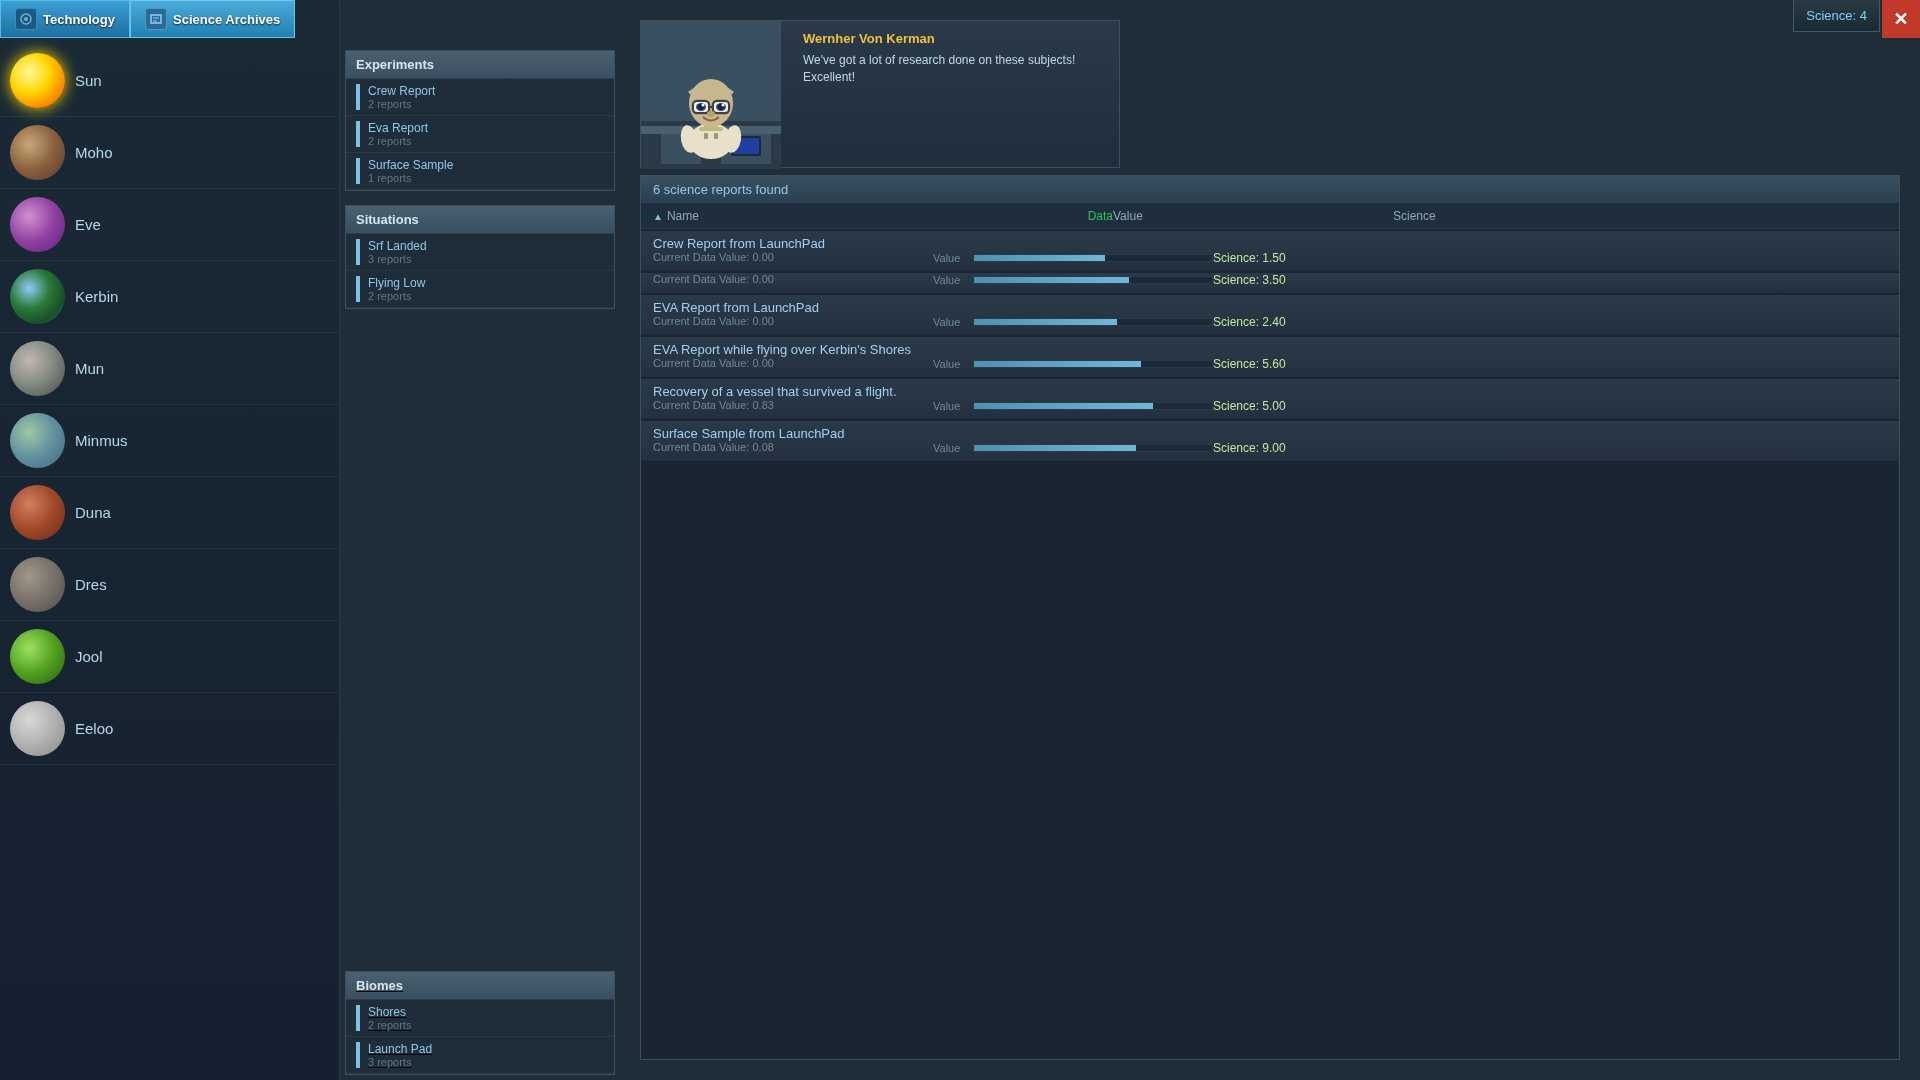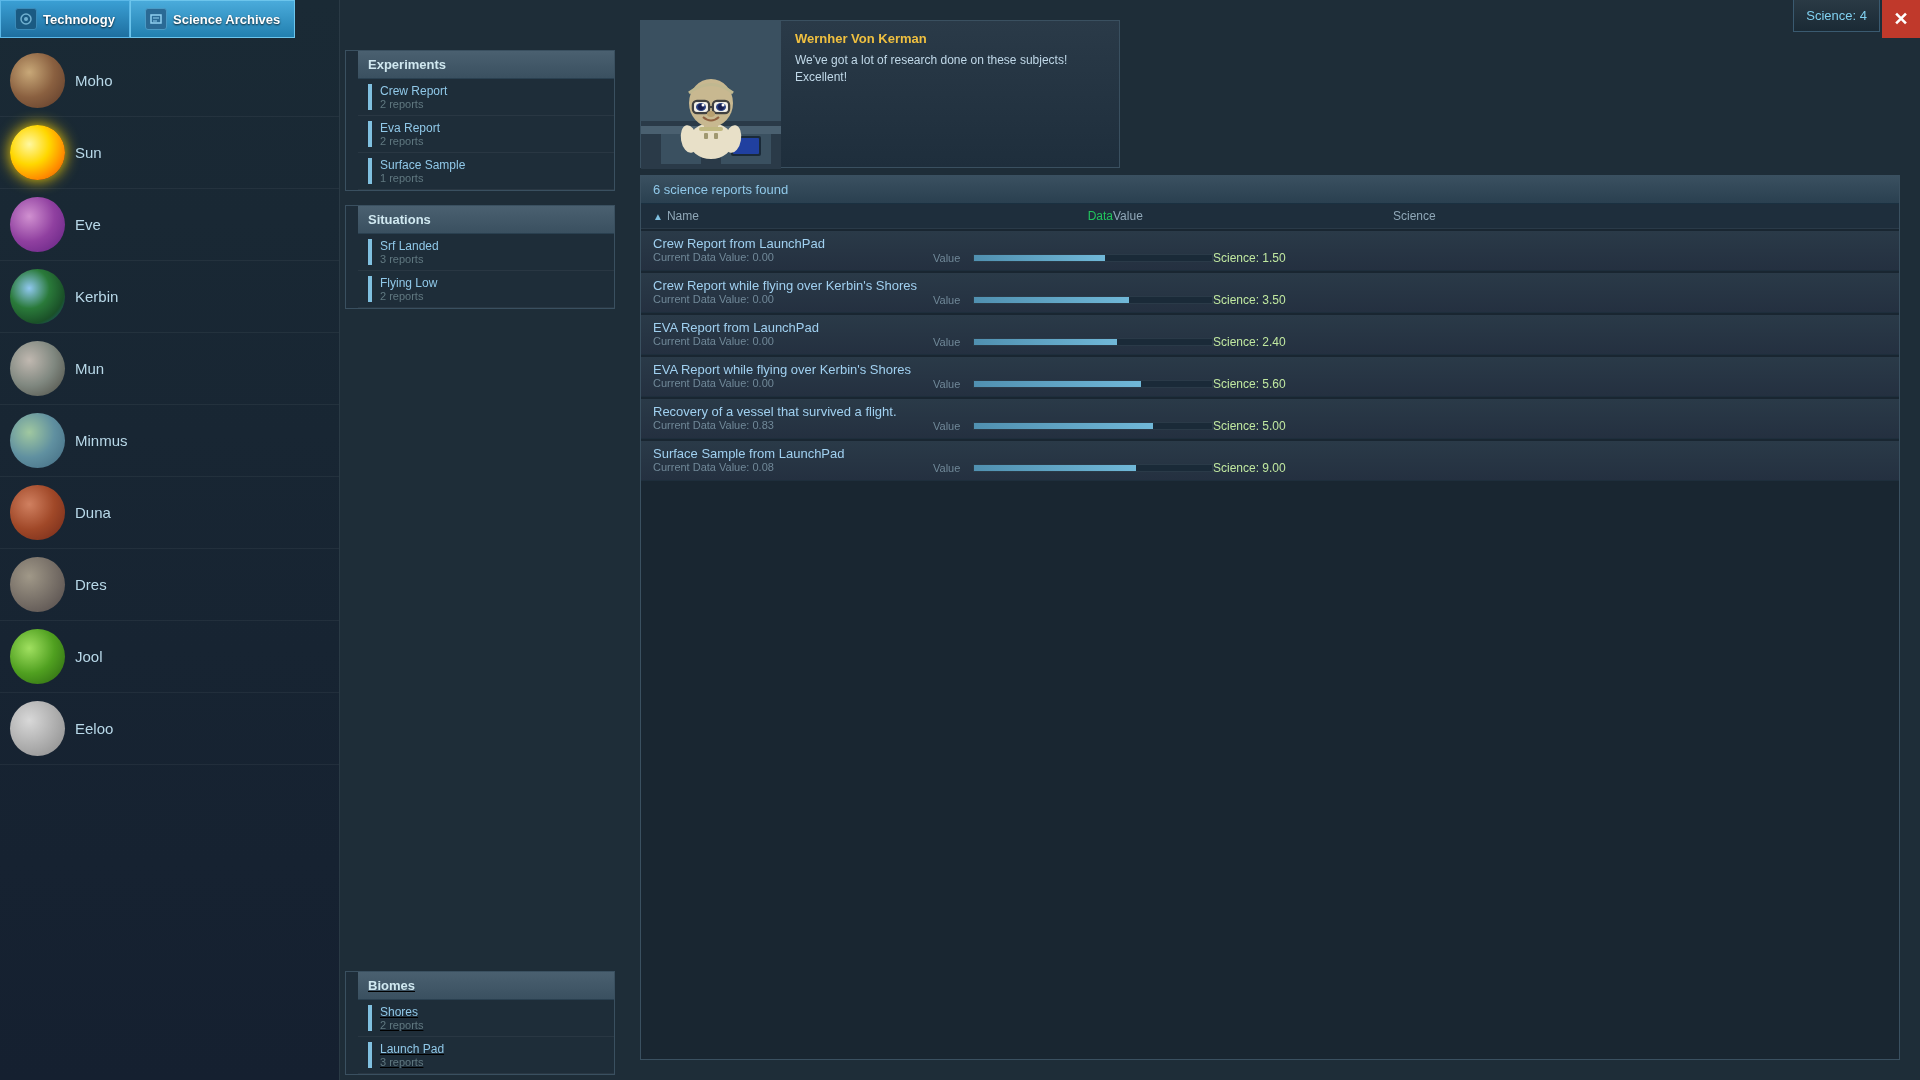--- a/index.html
+++ b/index.html
@@ -174,21 +174,20 @@
       bottom: 0;
       display: flex;
       flex-direction: column;
       gap: 0;
     }
 
     .panel-section {
       background: rgba(30, 45, 58, 0.9);
       border: 1px solid #3a5060;
       margin: 5px;
-      padding-left: 12px;
     }
 
     .panel-header {
       background: linear-gradient(180deg, #4a6070 0%, #3a5060 100%);
       padding: 6px 10px;
       color: #d0e8f0;
       font-size: 13px;
       font-weight: bold;
       border-bottom: 1px solid #2a4050;
     }
@@ -252,21 +251,21 @@
       flex-shrink: 0;
       overflow: hidden;
       display: flex;
       align-items: center;
       justify-content: center;
       position: relative;
     }
 
     .character-speech {
       flex: 1;
-      padding: 10px 14px;
+      padding: 10px 22px;
     }
 
     .speech-name {
       color: #f0c040;
       font-size: 13px;
       font-weight: bold;
       margin-bottom: 6px;
     }
 
     .speech-text {
@@ -371,26 +370,26 @@
     ::-webkit-scrollbar-thumb { background: #3a5060; border-radius: 3px; }
   </style>
 </head>
 <body>
 
 <div class="main-bg"></div>
 
 <div class="planet-sidebar">
   <div id="planet-list">
       <div class="planet-item">
+      <div class="planet-orb planet-sun"></div>
+      <span class="planet-name">Sun</span>
+    </div>
+      <div class="planet-item">
       <div class="planet-orb planet-moho"></div>
       <span class="planet-name">Moho</span>
-    </div>
-      <div class="planet-item">
-      <div class="planet-orb planet-sun"></div>
-      <span class="planet-name">Sun</span>
     </div>
       <div class="planet-item">
       <div class="planet-orb planet-eve"></div>
       <span class="planet-name">Eve</span>
     </div>
       <div class="planet-item">
       <div class="planet-orb planet-kerbin"></div>
       <span class="planet-name">Kerbin</span>
     </div>
       <div class="planet-item">
@@ -594,21 +593,20 @@
         <div class="report-value-bar-area">
           <span class="value-label">Value</span>
           <div class="value-bar-bg">
             <div class="value-bar-fill" style="width: 55%"></div>
           </div>
         </div>
         <div class="report-science-val">Science: 1.50</div>
       </div>
     </div>
         <div class="report-row">
-      <div class="report-row-title">Crew Report while flying over Kerbin's Shores</div>
       <div class="report-row-details">
         <div class="report-data-val">Current Data Value: 0.00</div>
         <div class="report-value-bar-area">
           <span class="value-label">Value</span>
           <div class="value-bar-bg">
             <div class="value-bar-fill" style="width: 65%"></div>
           </div>
         </div>
         <div class="report-science-val">Science: 3.50</div>
       </div>

